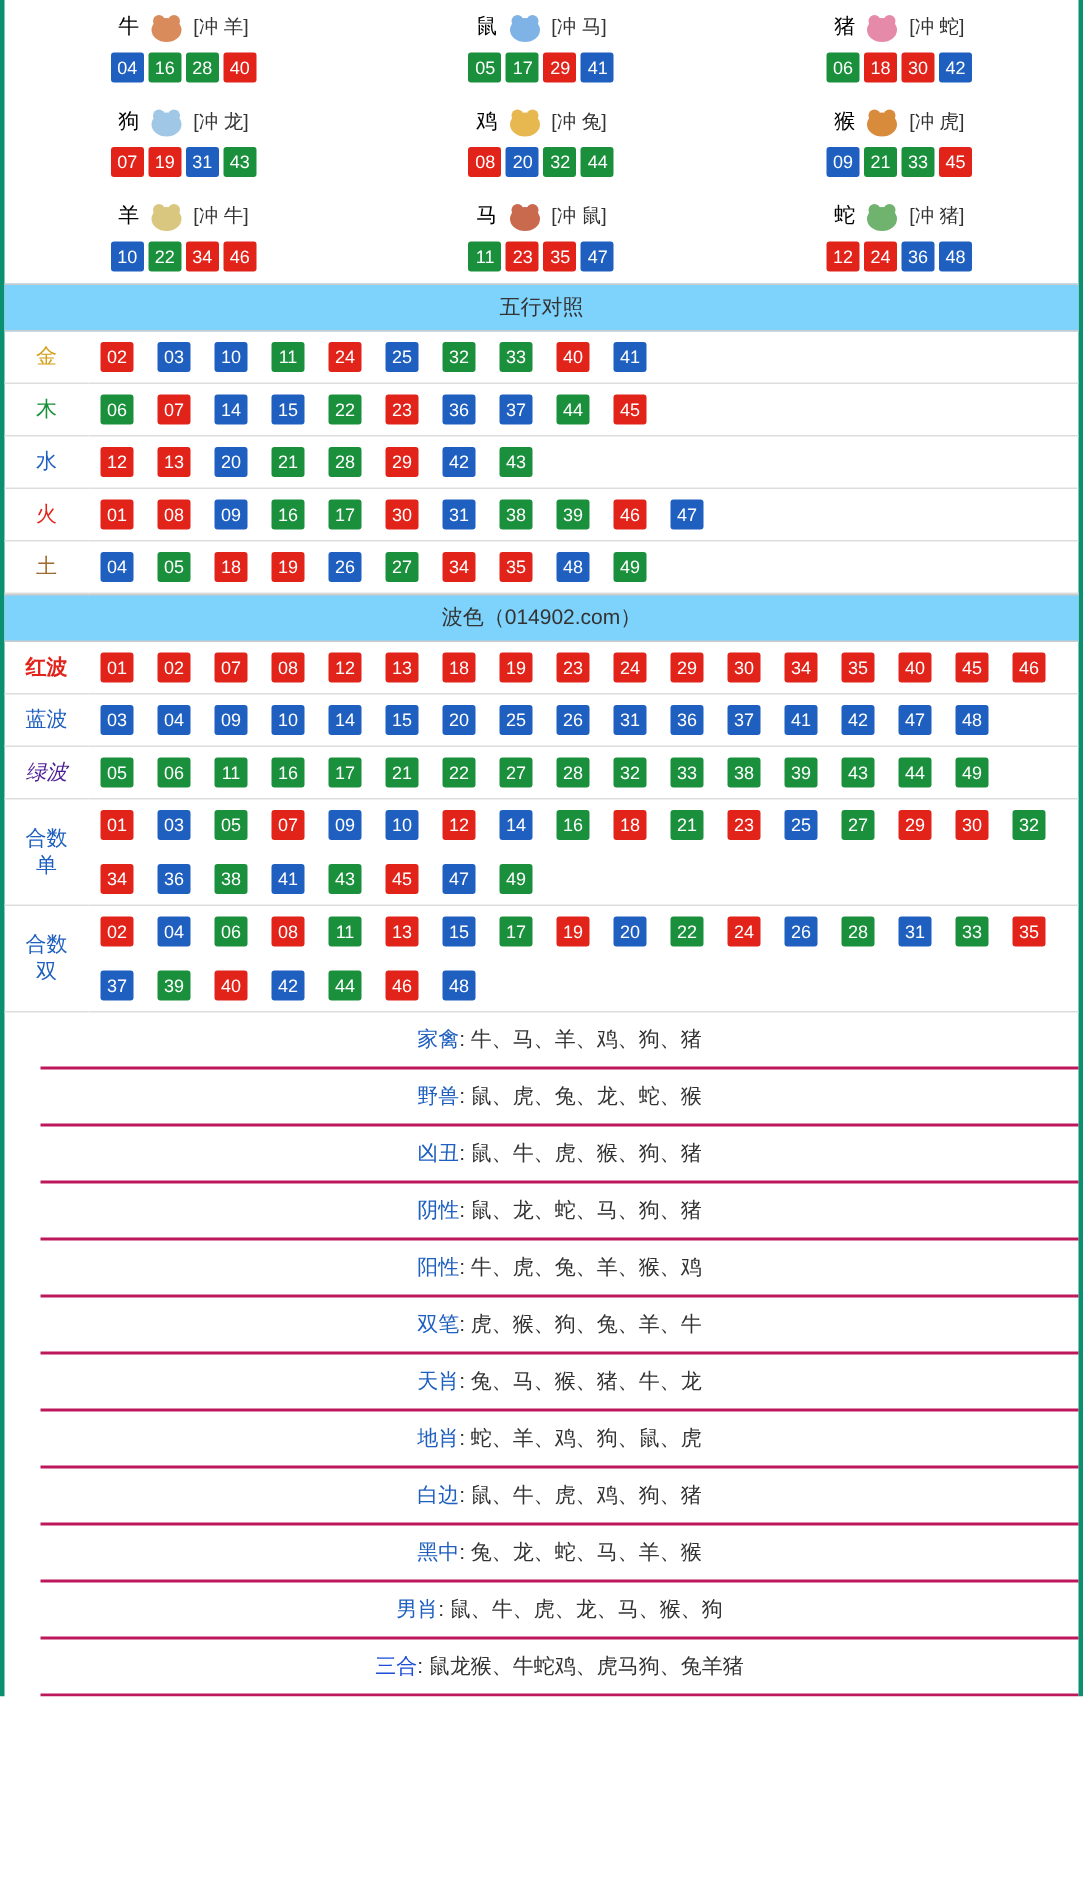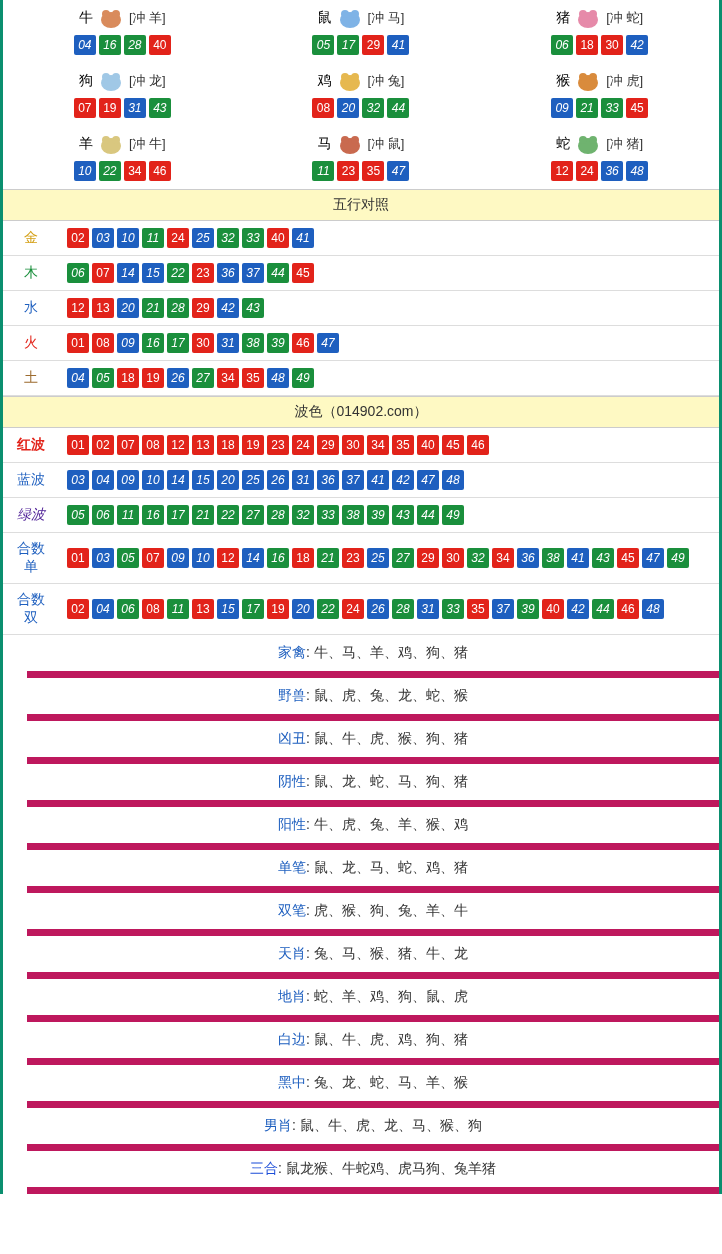--- a/index.html
+++ b/index.html
@@ -7,36 +7,36 @@
 .wrap { border-left: 3px solid #0a8f6f; border-right: 3px solid #0a8f6f; }
 .zodiac-grid { display: flex; flex-wrap: wrap; }
 .zcell { width: 33.33%; text-align: center; padding: 6px 0 8px; }
 .zline1 { display: flex; align-items: center; justify-content: center; gap: 2px; }
 .zname { font-size: 14px; color: #000; }
 .zclash { color: #333; text-align: center; }
 .zicon { width: 32px; height: 24px; display: inline-block; }
 .nums { display: flex; justify-content: center; gap: 3px; margin-top: 5px; }
 .ball { display: inline-block; width: 22px; height: 20px; line-height: 20px; color: #fff; font-size: 12px; text-align: center; border-radius: 2px; }
 .r { background: #e2231a; }
-.b { background: #1e5fbf; font-style: italic; }
-.g { background: #1a8f3c; font-style: italic; }
-.section-head { background: #fef9c3; border-top: 1px solid #ccc; border-bottom: 1px solid #ccc; text-align: center; padding: 6px 0; font-size: 14px; color: #333; }
+.b { background: #1e5fbf; }
+.g { background: #1a8f3c; }
+.section-head { background: #7dd3fc; border-top: 1px solid #ccc; border-bottom: 1px solid #ccc; text-align: center; padding: 6px 0; font-size: 14px; color: #333; }
 .table { width: 100%; border-collapse: collapse; }
 .table td { border-bottom: 1px solid #ddd; padding: 7px 8px; vertical-align: middle; }
 .lbl { width: 56px; text-align: center; font-size: 14px; }
 .lbl.gold { color: #d4a017; }
 .lbl.wood { color: #1a8f3c; }
 .lbl.water { color: #1e5fbf; }
 .lbl.fire { color: #e2231a; }
 .lbl.earth { color: #9c6b2f; }
 .lbl.red { color: #e2231a; font-weight: bold; }
 .lbl.blue { color: #1e5fbf; }
 .lbl.green { color: #4c1d95; font-style: italic; }
-.cells { display: flex; flex-wrap: wrap; gap: 3px; }
-.attr-row { text-align: center; padding: 9px 0; border-bottom: 7px solid #be185d; font-size: 14px; margin-left: 24px; }
+.cells { display: flex; flex-wrap: wrap; gap: 16px; }
+.attr-row { text-align: center; padding: 9px 0; border-bottom: 2px solid #be185d; font-size: 14px; margin-left: 24px; }
 .attr-key { color: #1e5fbf; }
 .attr-key.green { color: #1d4ed8; }
 .attr-val { color: #333; }
 </style>
 </head>
 <body>
 
 <div class="wrap">
   <div class="zodiac-grid" id="zgrid">
   <div class="zcell">
@@ -438,23 +438,20 @@
   <div class="attr-row">
     <span class="attr-key ">凶丑</span><span class="attr-val">: 鼠、牛、虎、猴、狗、猪</span>
   </div>
   <div class="attr-row">
     <span class="attr-key ">阴性</span><span class="attr-val">: 鼠、龙、蛇、马、狗、猪</span>
   </div>
   <div class="attr-row">
     <span class="attr-key ">阳性</span><span class="attr-val">: 牛、虎、兔、羊、猴、鸡</span>
   </div>
   <div class="attr-row">
-    <span class="attr-key ">单笔</span><span class="attr-val">: 鼠、龙、马、蛇、鸡、猪</span>
-  </div>
-  <div class="attr-row">
     <span class="attr-key ">双笔</span><span class="attr-val">: 虎、猴、狗、兔、羊、牛</span>
   </div>
   <div class="attr-row">
     <span class="attr-key ">天肖</span><span class="attr-val">: 兔、马、猴、猪、牛、龙</span>
   </div>
   <div class="attr-row">
     <span class="attr-key ">地肖</span><span class="attr-val">: 蛇、羊、鸡、狗、鼠、虎</span>
   </div>
   <div class="attr-row">
     <span class="attr-key ">白边</span><span class="attr-val">: 鼠、牛、虎、鸡、狗、猪</span>

